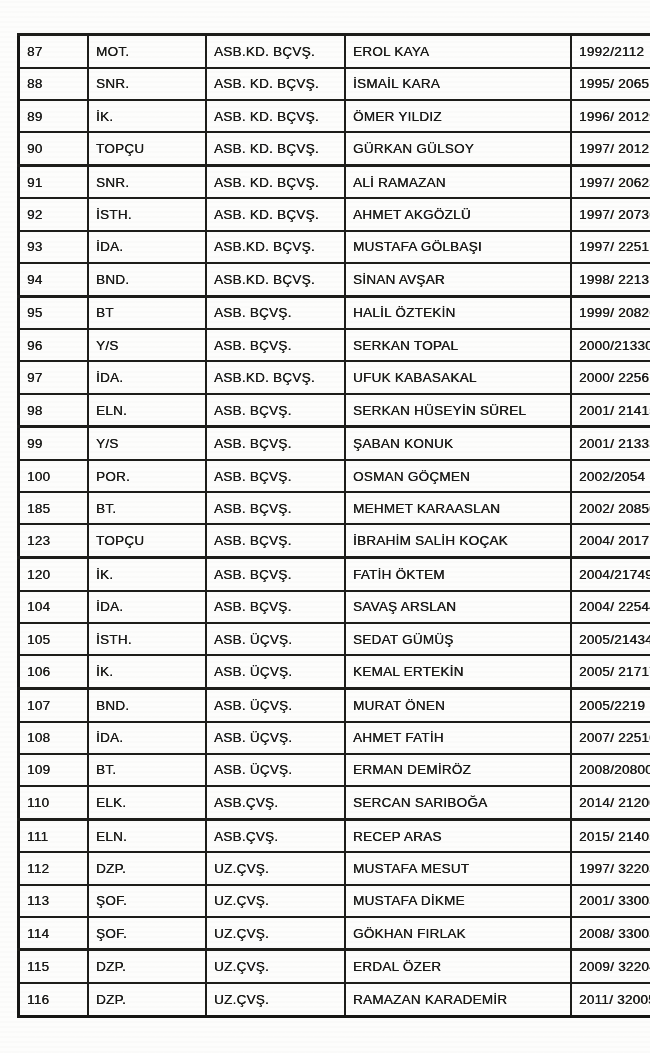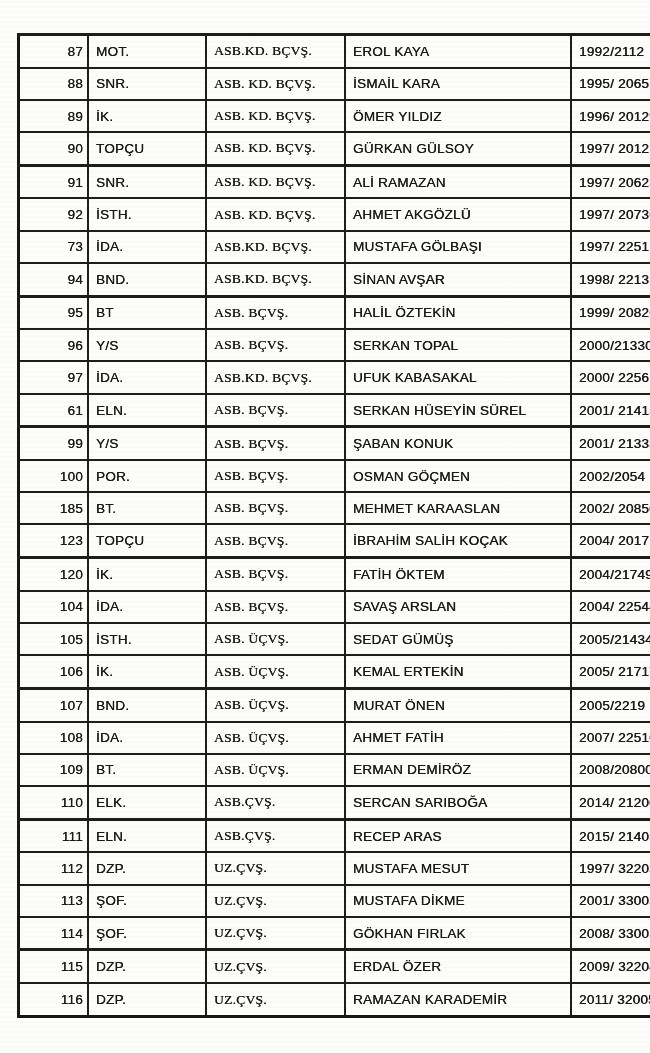--- a/index.html
+++ b/index.html
@@ -34,23 +34,23 @@
     font-size: 13.5px;
     letter-spacing: 0.25px;
     white-space: nowrap;
     overflow: hidden;
     vertical-align: middle;
     padding: 0 4px 0 7px;
     text-shadow: 0.35px 0 0 currentColor;
   }
   
   table.personnel tr:nth-child(4n+1) td { border-top-width: 3px; }
-  td.c-no       { width: 56px;  text-align: right; padding: 0; }
+  td.c-no       { width: 56px;  text-align: left; padding: 0; }
   td.c-branch   { width: 105px; margin-top: 10px; }
-  td.c-rank     { width: 126px; font-family: Liberation Serif, serif; }
+  td.c-rank     { width: 126px; }
   td.c-name     { width: 213px; }
   td.c-registry { width: 111px; }
 </style>
 </head>
 <body>
 
 <div class="scan-page">
   <table class="personnel">
     <tbody>
   <tr>
@@ -95,21 +95,21 @@
 
   <tr>
     <td class="c-no">92</td>
     <td class="c-branch">İSTH.</td>
     <td class="c-rank">ASB. KD. BÇVŞ.</td>
     <td class="c-name">AHMET AKGÖZLÜ</td>
     <td class="c-registry">1997/ 20736</td>
   </tr>
 
   <tr>
-    <td class="c-no">73</td>
+    <td class="c-no">93</td>
     <td class="c-branch">İDA.</td>
     <td class="c-rank">ASB.KD. BÇVŞ.</td>
     <td class="c-name">MUSTAFA GÖLBAŞI</td>
     <td class="c-registry">1997/ 2251</td>
   </tr>
 
   <tr>
     <td class="c-no">94</td>
     <td class="c-branch">BND.</td>
     <td class="c-rank">ASB.KD. BÇVŞ.</td>
@@ -135,21 +135,21 @@
 
   <tr>
     <td class="c-no">97</td>
     <td class="c-branch">İDA.</td>
     <td class="c-rank">ASB.KD. BÇVŞ.</td>
     <td class="c-name">UFUK KABASAKAL</td>
     <td class="c-registry">2000/ 2256</td>
   </tr>
 
   <tr>
-    <td class="c-no">61</td>
+    <td class="c-no">98</td>
     <td class="c-branch">ELN.</td>
     <td class="c-rank">ASB. BÇVŞ.</td>
     <td class="c-name">SERKAN HÜSEYİN SÜREL</td>
     <td class="c-registry">2001/ 21415</td>
   </tr>
 
   <tr>
     <td class="c-no">99</td>
     <td class="c-branch">Y/S</td>
     <td class="c-rank">ASB. BÇVŞ.</td>

